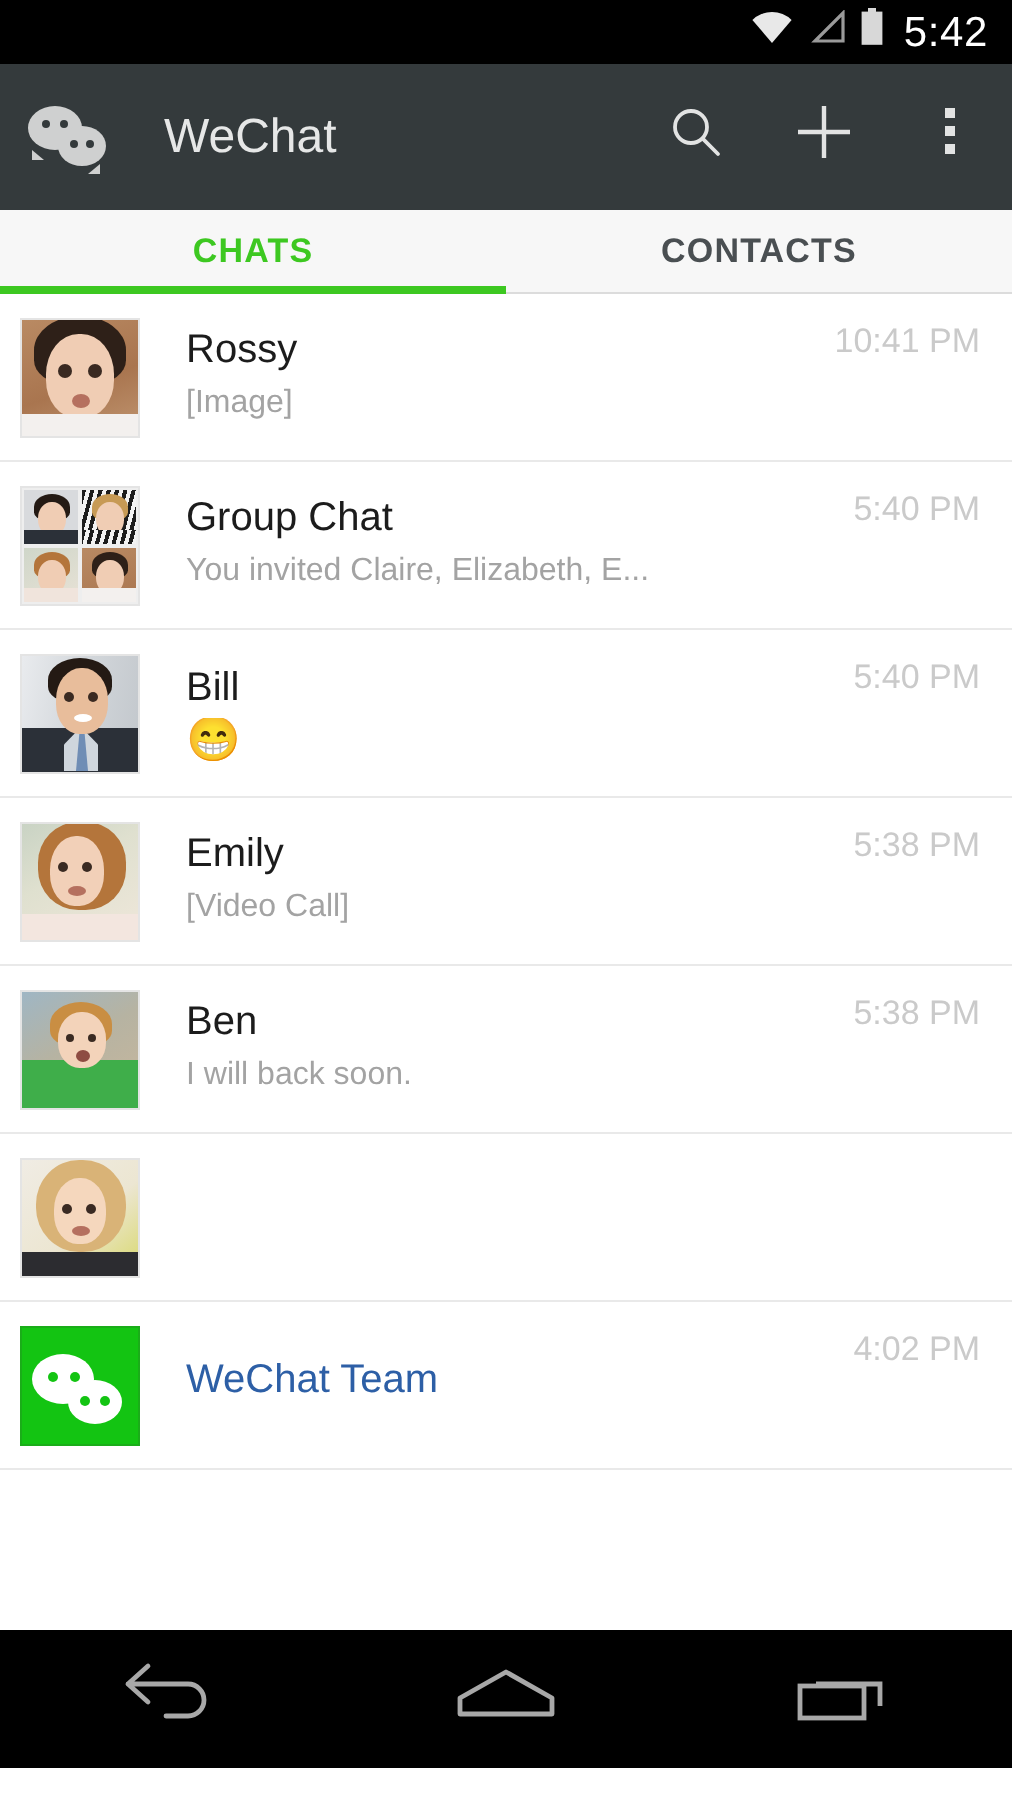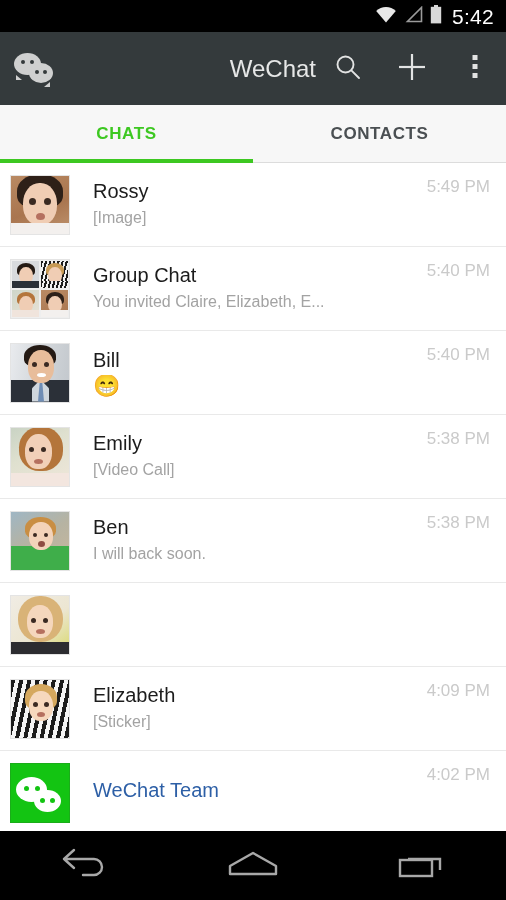--- a/index.html
+++ b/index.html
@@ -89,38 +89,37 @@
     top: 7px;
   }
   .bub.big .eye.l { left: 7px; }
   .bub.big .eye.r { left: 16px; }
   .bub.small .eye.l { left: 6px; top: 7px; }
   .bub.small .eye.r { left: 14px; top: 7px; }
 
   #app-title {
     color: #e6e7e7;
     font-size: 24px;
-    margin-left: 12px;
+    margin-left: 24px;
     flex: 1 1 auto;
     line-height: 1;
-    text-align: right;
   }
   .bar-btn {
     width: 64px;
     height: 73px;
     display: flex;
     align-items: center;
     justify-content: center;
     flex: 0 0 auto;
   }
   .bar-btn.last { width: 62px; }
 
   
   #tab-bar {
-    height: 58px;
+    height: 42px;
     background: #f7f7f7;
     display: flex;
     border-bottom: 1px solid #dcdcdc;
     box-sizing: border-box;
     position: relative;
   }
   .tab {
     flex: 1 1 0;
     display: flex;
     align-items: center;
@@ -417,21 +416,21 @@
           <div class="eyeL"></div>
             <div class="eyeR"></div>
             <div class="mouth"></div>
             <div class="body"></div>
         </div>
       </div>
       <div class="row-mid">
         <div class="row-name">Rossy</div>
         <div class="row-sub">[Image]</div>
       </div>
-      <div class="row-time">5:49 PM</div>
+      <div class="row-time">10:41 PM</div>
     </div>
 
     <div class="chat-row">
       <div class="avatar av-group">
         <div class="q q1">
             <div class="mini m-bill">
               <div class="mbg"></div>
               <div class="mhair"></div>
               <div class="mhead"></div>
               <div class="mbody"></div>
@@ -537,37 +536,20 @@
           <div class="eyeL"></div>
             <div class="eyeR"></div>
             <div class="mouth"></div>
             <div class="body"></div>
         </div>
       </div>
       <div class="row-mid">
       </div>
     </div>
 
-    <div class="chat-row">
-      <div class="avatar">
-        <div class="ph av-eliz">
-          <div class="bg"></div>
-            <div class="hair"></div>
-            <div class="head"></div>
-          <div class="eyeL"></div>
-            <div class="eyeR"></div>
-            <div class="mouth"></div>
-        </div>
-      </div>
-      <div class="row-mid">
-        <div class="row-name">Elizabeth</div>
-        <div class="row-sub">[Sticker]</div>
-      </div>
-      <div class="row-time">4:09 PM</div>
-    </div>
 
     <div class="chat-row">
       <div class="avatar av-team">
         <span class="tb tb1">
             <span class="te" style="left:8px;top:9px;"></span>
             <span class="te" style="left:19px;top:9px;"></span>
           </span>
         <span class="tb tb2">
             <span class="te" style="left:6px;top:8px;"></span>
             <span class="te" style="left:16px;top:8px;"></span>

